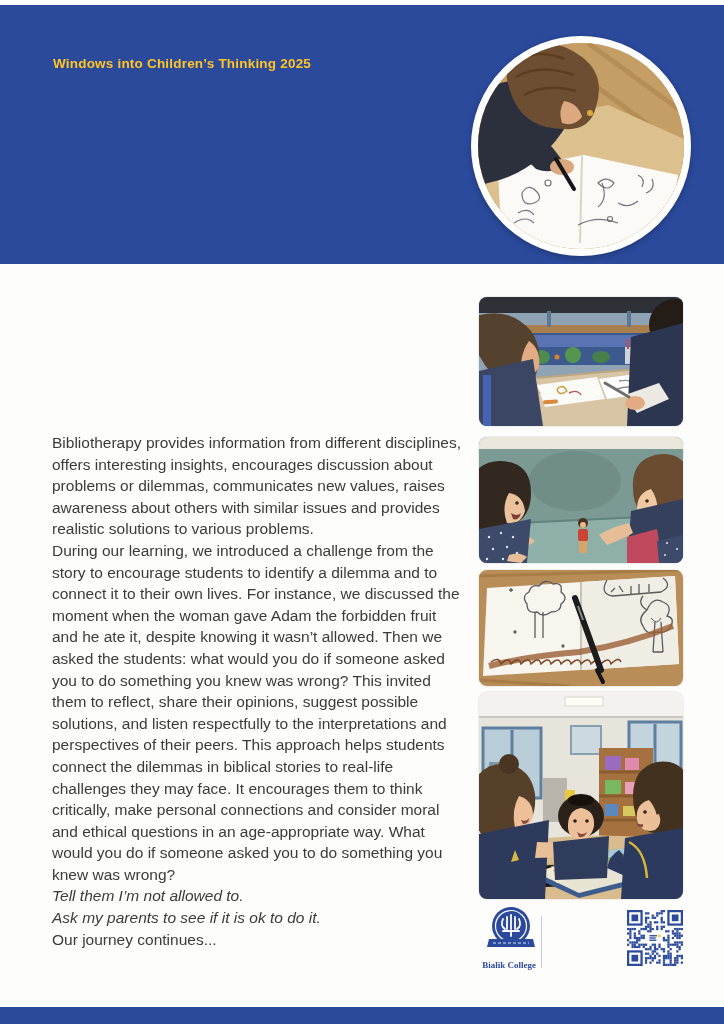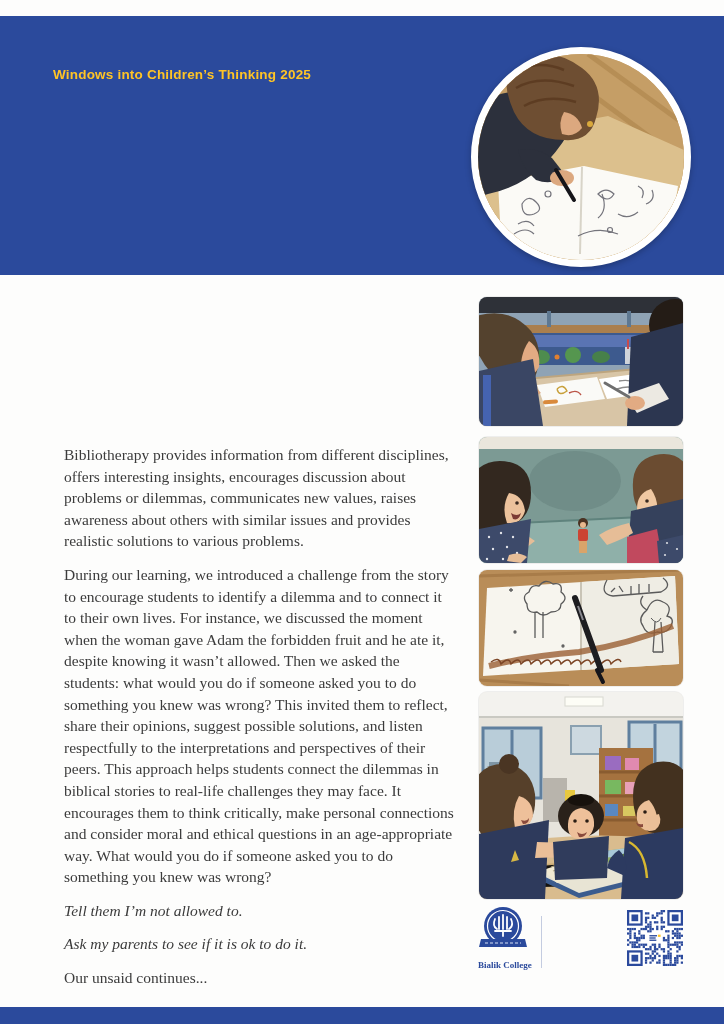--- a/index.html
+++ b/index.html
@@ -1,46 +1,46 @@
 <!DOCTYPE html>
 <html><head>
 <meta charset="utf-8">
 <style>
   html,body{margin:0;padding:0;}
   body{width:724px;height:1024px;font-family:"Liberation Sans",sans-serif;background:#ffffff;}
   .page{position:relative;width:724px;height:1024px;background:#fdfdfc;overflow:hidden;}
 
   
-  .hero{position:absolute;left:0;top:16px;width:724px;height:259px;background:#2b4a9c;}
+  .hero{position:absolute;left:0;top:5px;width:724px;height:259px;background:#2b4a9c;}
   .kicker{position:absolute;left:53px;top:51px;font-size:13.5px;font-weight:700;color:#ffc425;letter-spacing:.2px;}
   .title{position:absolute;left:51px;top:72px;color:#ffffff;font-size:38px;line-height:48px;
          font-weight:700;font-style:italic;letter-spacing:-.5px;}
   .hero-photo{position:absolute;left:471px;top:31px;width:206px;height:206px;border-radius:50%;
               border:7px solid #ffffff;overflow:hidden;background:#c9a36d;box-shadow:0 2px 6px rgba(0,0,0,.25);}
   .hero-photo svg{display:block;}
 
   
   .intro{position:absolute;left:52px;top:289px;width:420px;color:#2b4e9e;
          font-size:19px;line-height:26px;font-weight:700;}
   .bodycopy{position:absolute;left:52px;top:432px;width:414px;color:#3b3b3b;
             font-size:15.5px;line-height:21.6px;}
-  .bodycopy p{margin:12px;font-family:Liberation Serif, serif;}
+  .bodycopy p{margin:0;}
   .bodycopy .quote{font-style:italic;}
 
   
   .photo{position:absolute;left:479px;width:204px;border-radius:8px;overflow:hidden;
          box-shadow:0 0 0 1px rgba(0,0,0,.06);}
   .photo svg{display:block;}
   .ph1{top:297px;height:129px;}
   .ph2{top:437px;height:126px;}
   .ph3{top:570px;height:116px;}
   .ph4{top:692px;height:207px;}
 
   
-  .crest{position:absolute;left:478px;top:906px;width:58px;text-align:left;}
+  .crest{position:absolute;left:478px;top:906px;width:58px;text-align:right;}
   .crest-caption{margin-top:2px;font-family:"Liberation Serif",serif;font-weight:700;
                  font-size:9px;color:#2b4a9c;}
   .logo-divider{position:absolute;left:541px;top:916px;width:1px;height:52px;background:#c4cce0;}
   .elc{position:absolute;left:549px;top:911px;width:84px;color:#2b4a9c;}
   .elc-brand{font-size:7.5px;font-weight:800;letter-spacing:.3px;}
   .elc-line{font-size:14.5px;line-height:15.5px;font-weight:800;letter-spacing:-.2px;}
   .elc-pencil{position:absolute;left:46px;top:6px;}
   .qr{position:absolute;left:627px;top:910px;width:56px;height:56px;background:#fff;}
   .qr svg{display:block;}
 
@@ -91,21 +91,21 @@
       </svg>
     </div>
   </div>
 
 
   <div class="bodycopy">
     <p>Bibliotherapy provides information from different disciplines, offers interesting insights, encourages discussion about problems or dilemmas, communicates new values, raises awareness about others with similar issues and provides realistic solutions to various problems.</p>
     <p>During our learning, we introduced a challenge from the story to encourage students to identify a dilemma and to connect it to their own lives. For instance, we discussed the moment when the woman gave Adam the forbidden fruit and he ate it, despite knowing it wasn’t allowed. Then we asked the students: what would you do if someone asked you to do something you knew was wrong? This invited them to reflect, share their opinions, suggest possible solutions, and listen respectfully to the interpretations and perspectives of their peers. This approach helps students connect the dilemmas in biblical stories to real-life challenges they may face. It encourages them to think critically, make personal connections and consider moral and ethical questions in an age-appropriate way. What would you do if someone asked you to do something you knew was wrong?</p>
     <p class="quote">Tell them I’m not allowed to.</p>
     <p class="quote">Ask my parents to see if it is ok to do it.</p>
-    <p>Our unsaid continues...</p>
+    <p>Our journey continues...</p>
   </div>
 
   <div class="photo ph1">
     <svg width="204" height="129" viewBox="0 0 204 129">
       <rect width="204" height="129" fill="#8fa3b5"></rect>
       <rect x="0" y="0" width="204" height="16" fill="#2e3138"></rect>
       <rect x="28" y="28" width="152" height="8" fill="#aa7f4e"></rect>
       <rect x="28" y="36" width="152" height="32" fill="#3d5a8e"></rect>
       <rect x="30" y="38" width="148" height="12" fill="#7f95e0" opacity=".45"></rect>
       <ellipse cx="62" cy="60" rx="9" ry="7" fill="#4e8c4e"></ellipse>

